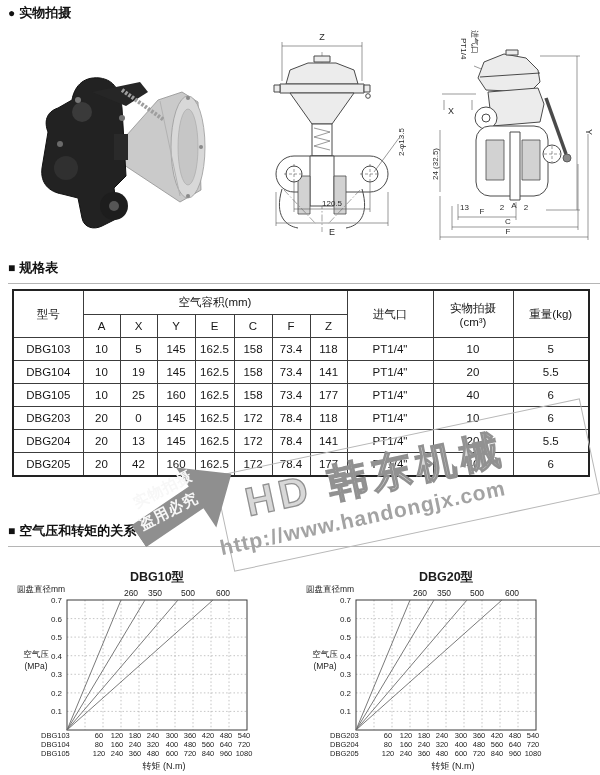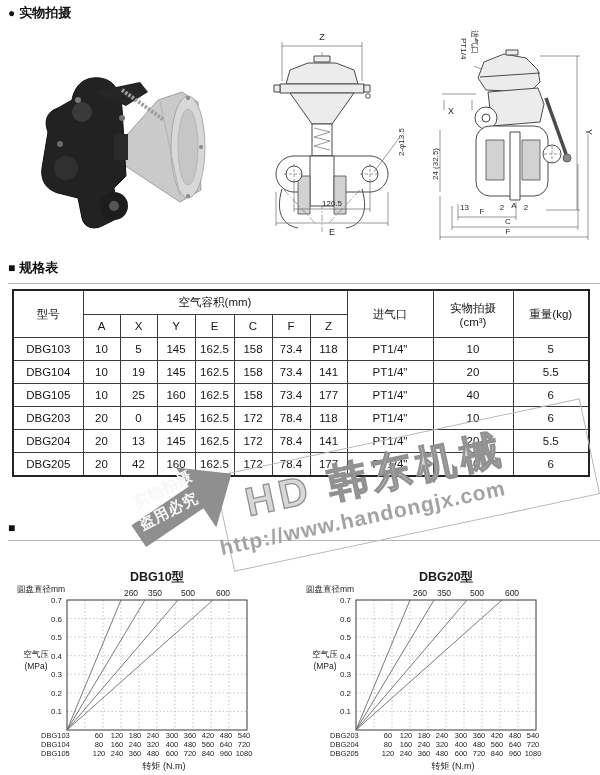--- a/index.html
+++ b/index.html
@@ -271,20 +271,21 @@
       <td>177</td>
       <td>PT1/4"</td>
       <td>40</td>
       <td>6</td>
     </tr>
   </tbody>
     </table>
 
   <div class="sec ul" style="top:522px">
     <span class="mark">■</span>
+    <span>空气压和转矩的关系</span>
   </div>
 
   <div class="chart-block" style="left:14px;top:556px">
     <svg width="285" height="218" viewBox="0 0 285 218">
       <text class="ct" x="143" y="25" text-anchor="middle">DBG10型</text>
       <text class="cs" x="3" y="36">圆盘直径mm</text>
       <text class="cs" x="117" y="40" text-anchor="middle">260</text>
       <text class="cs" x="141" y="40" text-anchor="middle">350</text>
       <text class="cs" x="174" y="40" text-anchor="middle">500</text>
       <text class="cs" x="209" y="40" text-anchor="middle">600</text>

